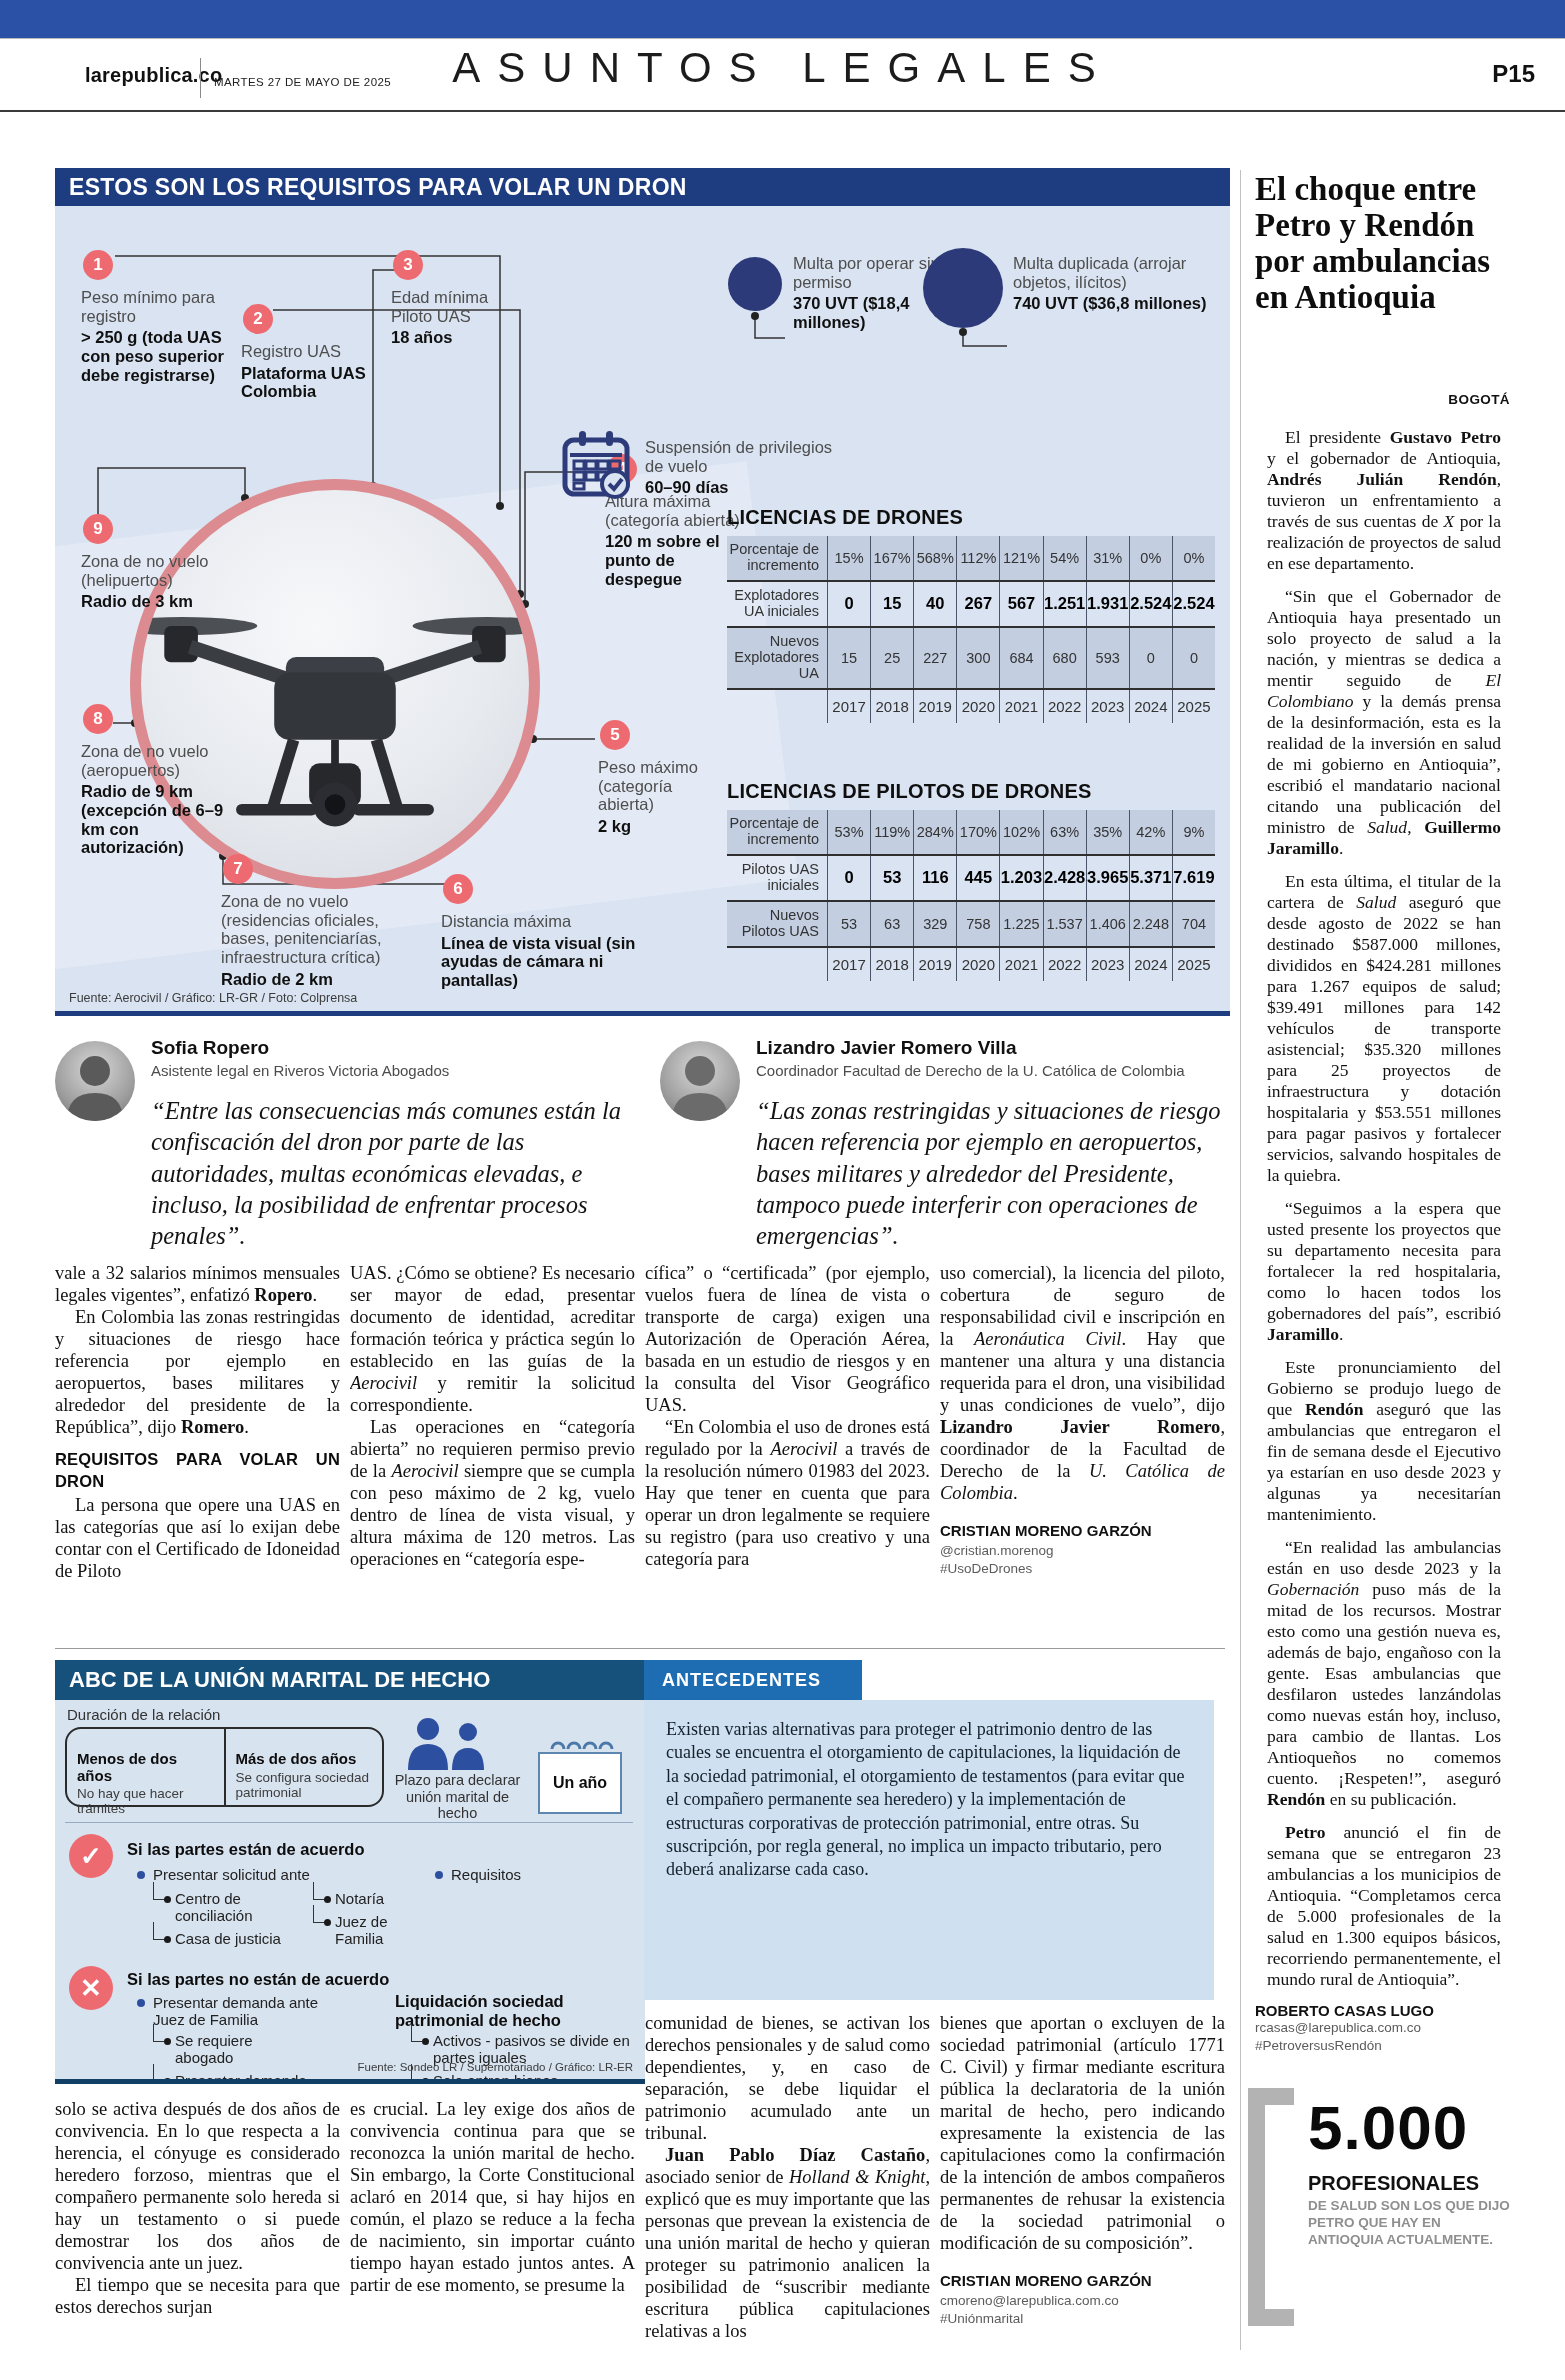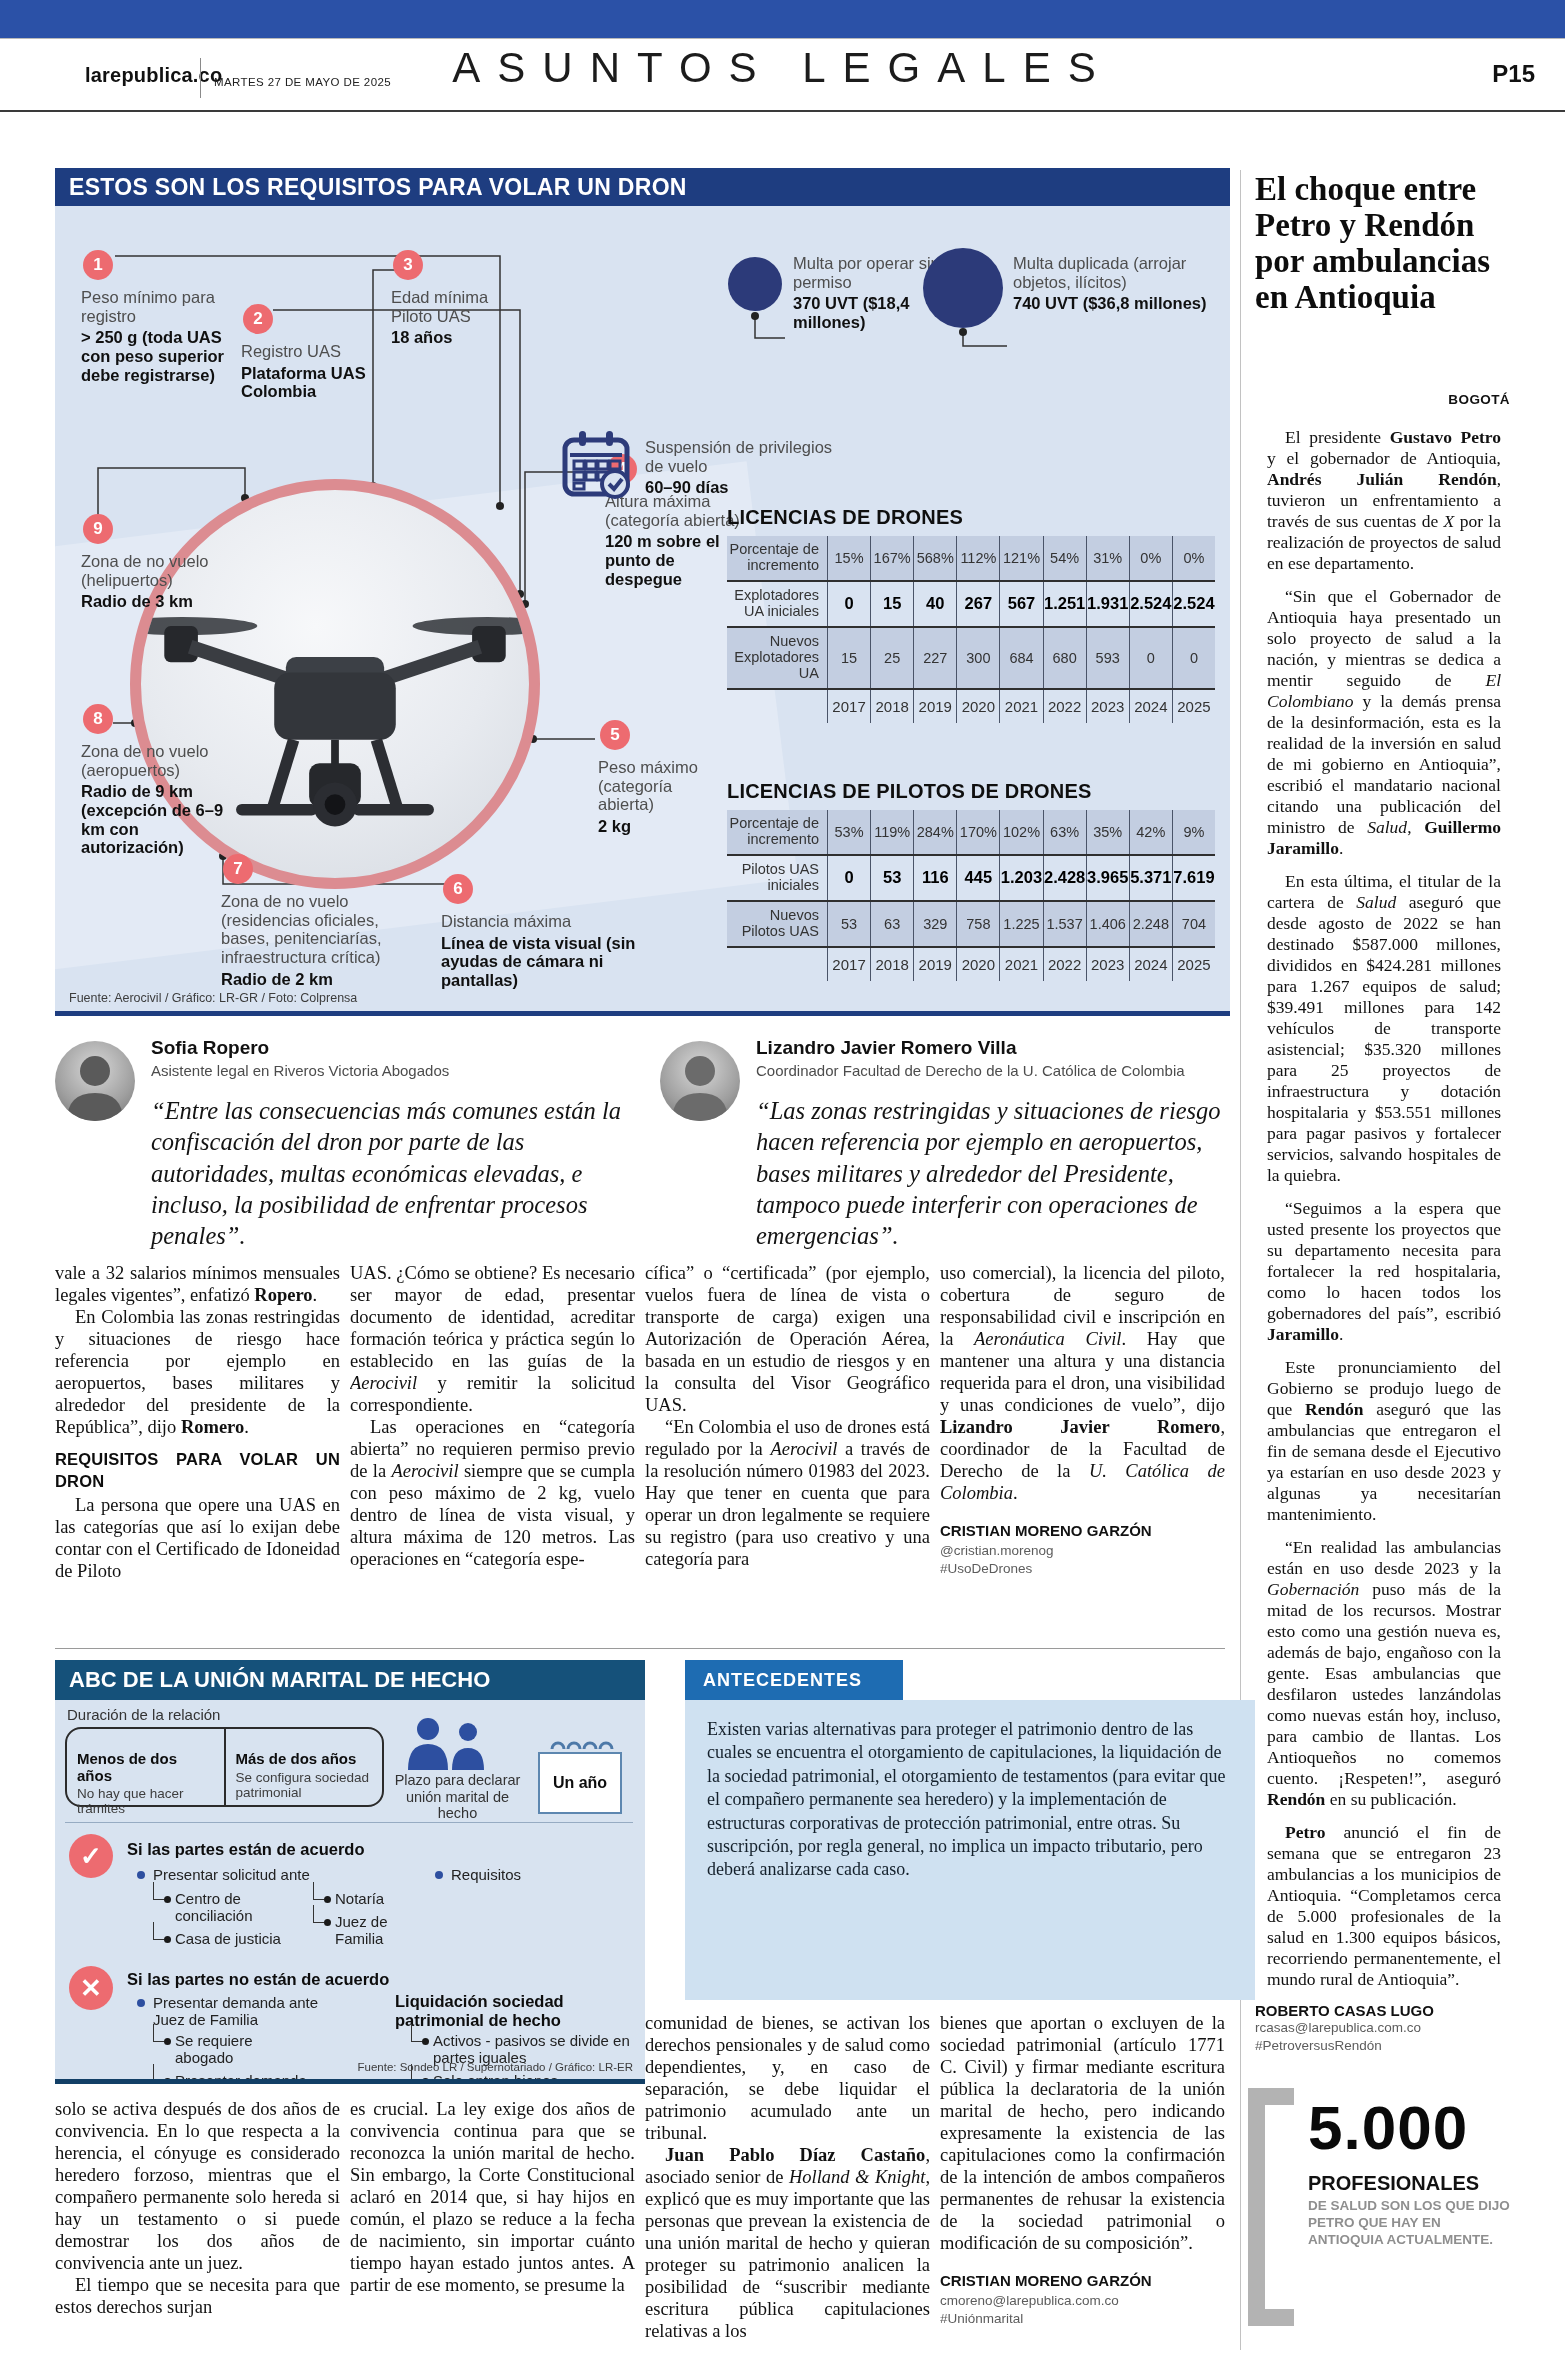--- a/index.html
+++ b/index.html
@@ -92,21 +92,21 @@
   .blt{position:absolute;font-size:15px;color:#222;line-height:1.15;padding-left:16px;}
   .blt::before{content:'';position:absolute;left:0;top:5px;width:8px;height:8px;border-radius:50%;background:#2d4fa0;}
   ul.tree{position:absolute;list-style:none;margin:0;padding:0;}
   ul.tree li{position:relative;padding:3px 0 3px 28px;font-size:15px;color:#222;line-height:1.12;}
   ul.tree li::before{content:'';position:absolute;left:6px;top:-6px;width:10px;height:17px;
                      border-left:1.6px solid #333;border-bottom:1.6px solid #333;}
   ul.tree li::after{content:'';position:absolute;left:17px;top:8px;width:7px;height:7px;border-radius:50%;background:#1a1a1a;}
   .ug-liq-title{position:absolute;font-size:16.5px;font-weight:bold;color:#0d0d0d;line-height:1.15;}
   .ug-src{position:absolute;right:12px;bottom:6px;font-size:11.5px;color:#3c3c3c;}
   
-  .ant{left:685px;top:1660px;width:450px;height:340px;}
+  .ant{left:644px;top:1660px;width:450px;height:340px;}
   .ant-title{position:absolute;left:0;top:0;width:218px;height:40px;background:#1e6cb2;color:#fff;
              font-size:18px;font-weight:bold;line-height:40px;padding-left:18px;box-sizing:border-box;letter-spacing:1px;}
   .ant-body{position:absolute;left:0;top:40px;width:570px;height:300px;background:#cfe1f1;box-sizing:border-box;
             padding:18px 22px;font-family:"Liberation Serif",serif;font-size:18px;line-height:1.3;color:#14202b;}
   
   .r-head{left:1255px;top:172px;width:262px;font-family:"Liberation Serif",serif;font-size:33px;
           font-weight:bold;line-height:1.09;color:#0d0d0d;}
   .r-date{left:1255px;top:392px;width:255px;text-align:right;font-size:13.5px;font-weight:bold;color:#111;letter-spacing:.4px;}
   .r-body{left:1255px;top:415px;width:258px;height:1578px;overflow:hidden;font-family:"Liberation Serif",serif;
           font-size:17.5px;line-height:21px;text-align:justify;color:#111;}

